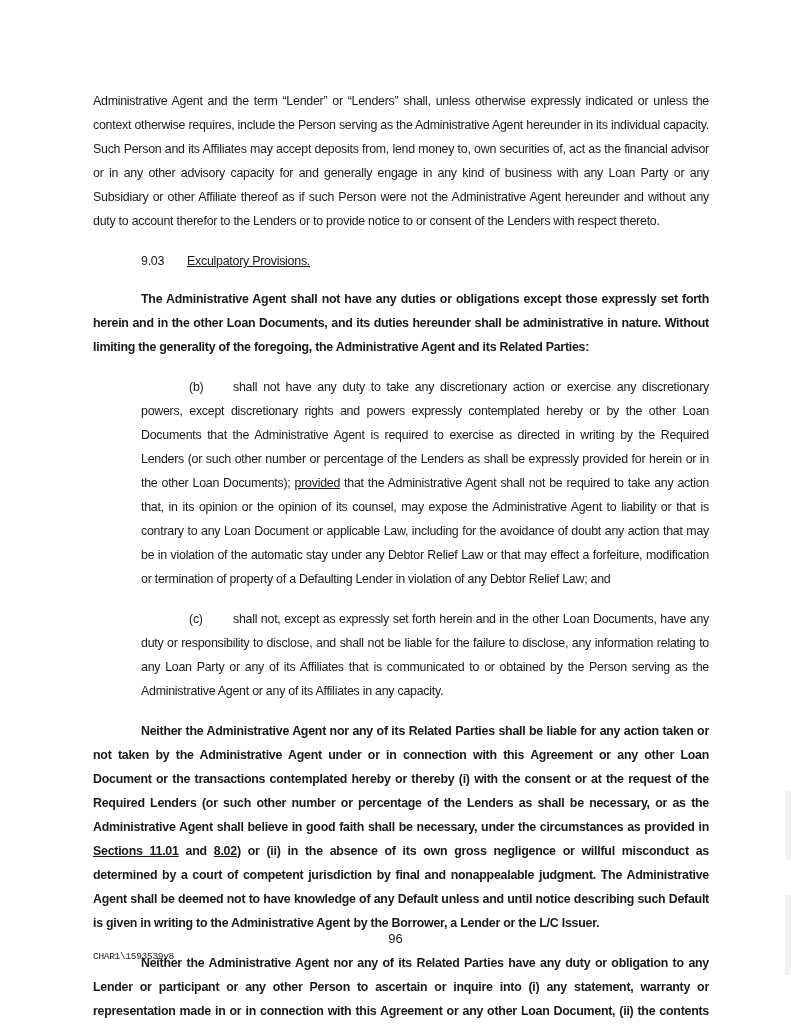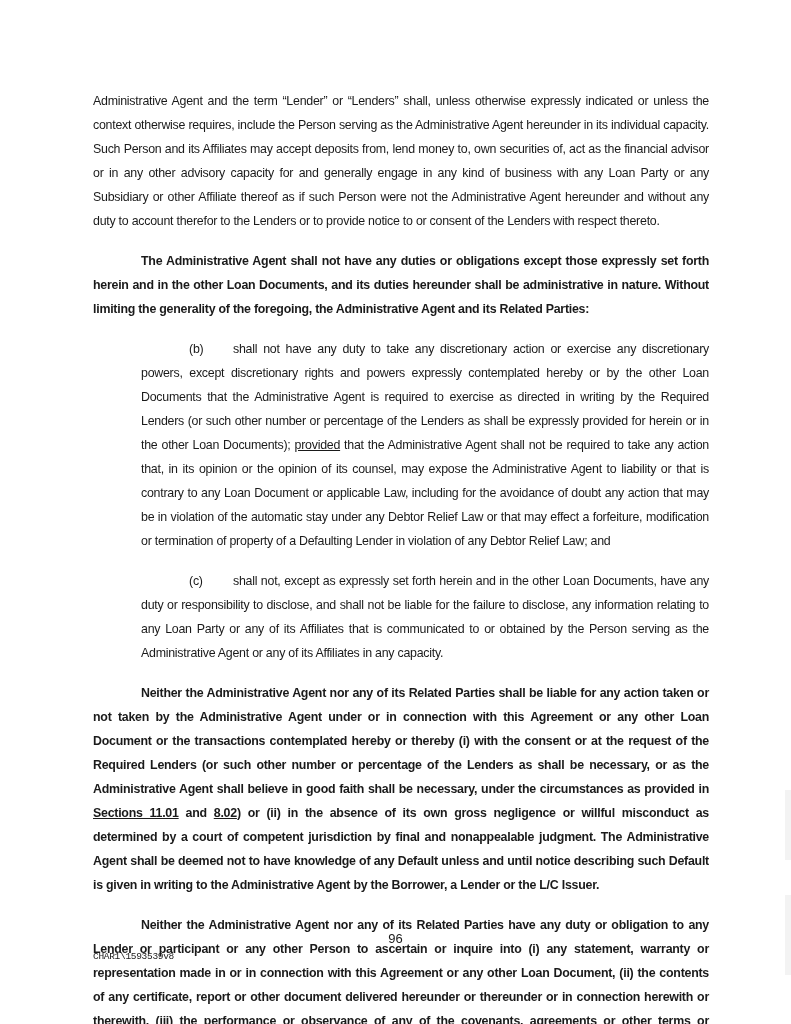--- a/index.html
+++ b/index.html
@@ -29,20 +29,23 @@
   .edge-artifact {
     position: absolute; right: 0; width: 6px; background: #f3f3f3;
   }
 </style>
 </head>
 <body>
 
 <div class="page">
   <p>Administrative Agent and the term “Lender” or “Lenders” shall, unless otherwise expressly indicated or unless the context otherwise requires, include the Person serving as the Administrative Agent hereunder in its individual capacity.  Such Person and its Affiliates may accept deposits from, lend money to, own securities of, act as the financial advisor or in any other advisory capacity for and generally engage in any kind of business with any Loan Party or any Subsidiary or other Affiliate thereof as if such Person were not the Administrative Agent hereunder and without any duty to account therefor to the Lenders or to provide notice to or consent of the Lenders with respect thereto.</p>
 
+  <p class="heading">
+    <span class="num">9.03</span><span class="u">Exculpatory Provisions.</span>
+  </p>
 
   <p class="indent">The Administrative Agent shall not have any duties or obligations except those expressly set forth herein and in the other Loan Documents, and its duties hereunder shall be administrative in nature.  Without limiting the generality of the foregoing, the Administrative Agent and its Related Parties:</p>
 
 
   <p class="sub">
     <span class="lbl">(b)</span><span>shall not have any duty to take any discretionary action or exercise any discretionary powers, except discretionary rights and powers expressly contemplated hereby or by the other Loan Documents that the Administrative Agent is required to exercise as directed in writing by the Required Lenders (or such other number or percentage of the Lenders as shall be expressly provided for herein or in the other Loan Documents); </span><span class="u">provided</span><span> that the Administrative Agent shall not be required to take any action that, in its opinion or the opinion of its counsel, may expose the Administrative Agent to liability or that is contrary to any Loan Document or applicable Law, including for the avoidance of doubt any action that may be in violation of the automatic stay under any Debtor Relief Law or that may effect a forfeiture, modification or termination of property of a Defaulting Lender in violation of any Debtor Relief Law; and</span>
   </p>
 
   <p class="sub">
     <span class="lbl">(c)</span><span>shall not, except as expressly set forth herein and in the other Loan Documents, have any duty or responsibility to disclose, and shall not be liable for the failure to disclose, any information relating to any Loan Party or any of its Affiliates that is communicated to or obtained by the Person serving as the Administrative Agent or any of its Affiliates in any capacity.</span>

